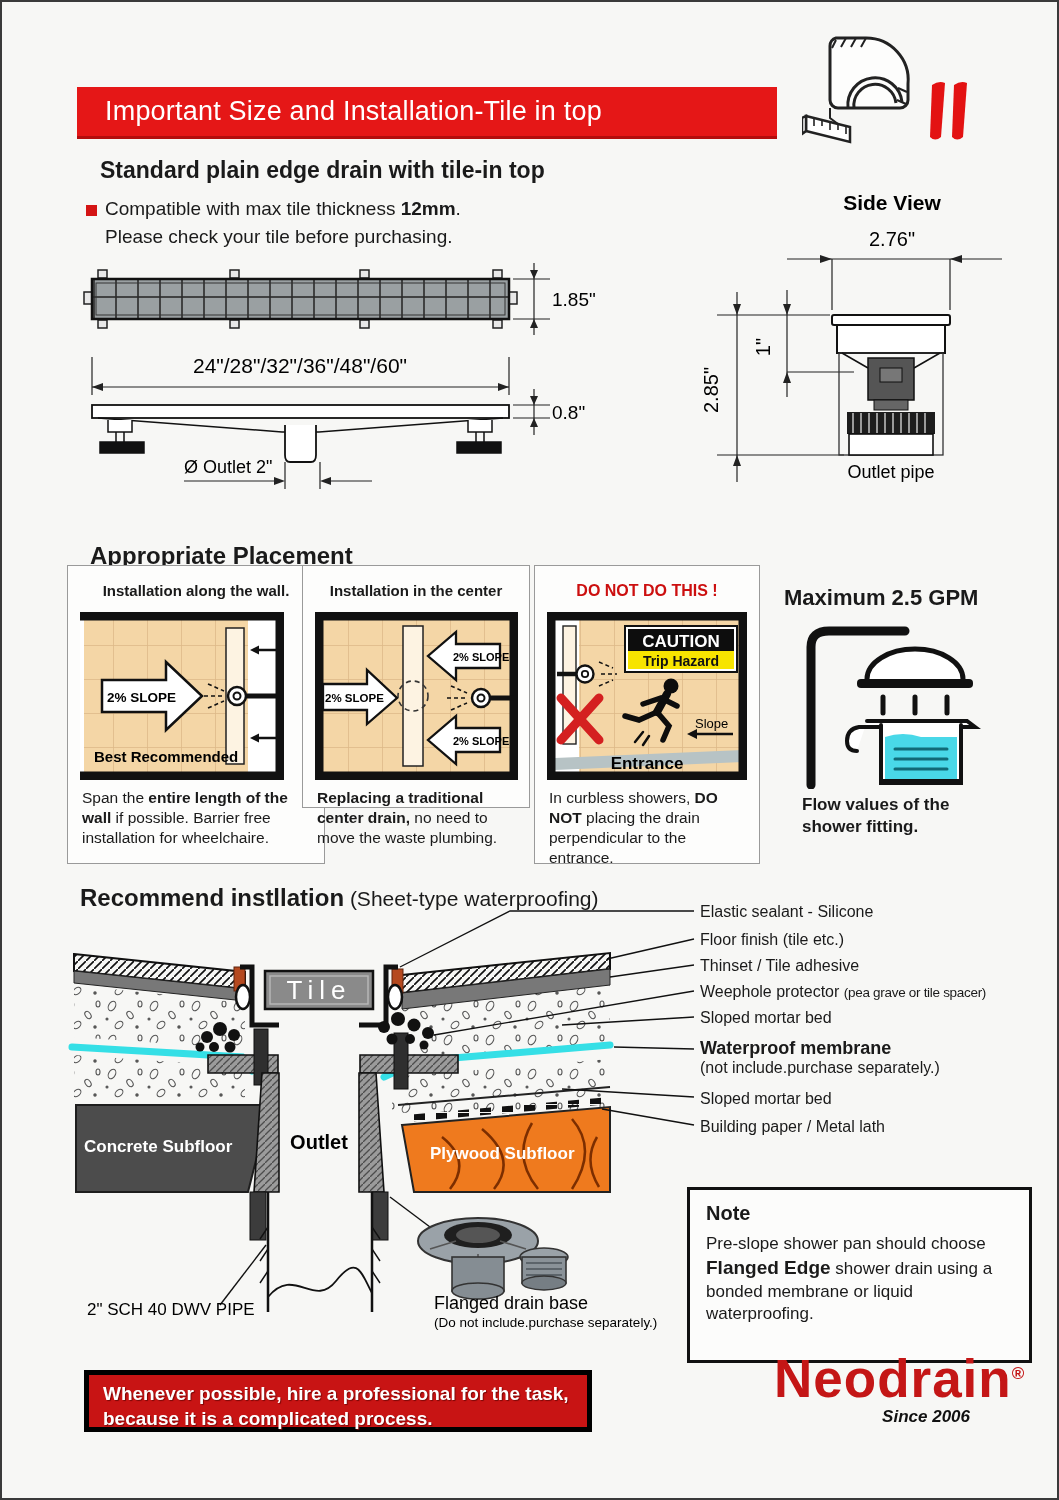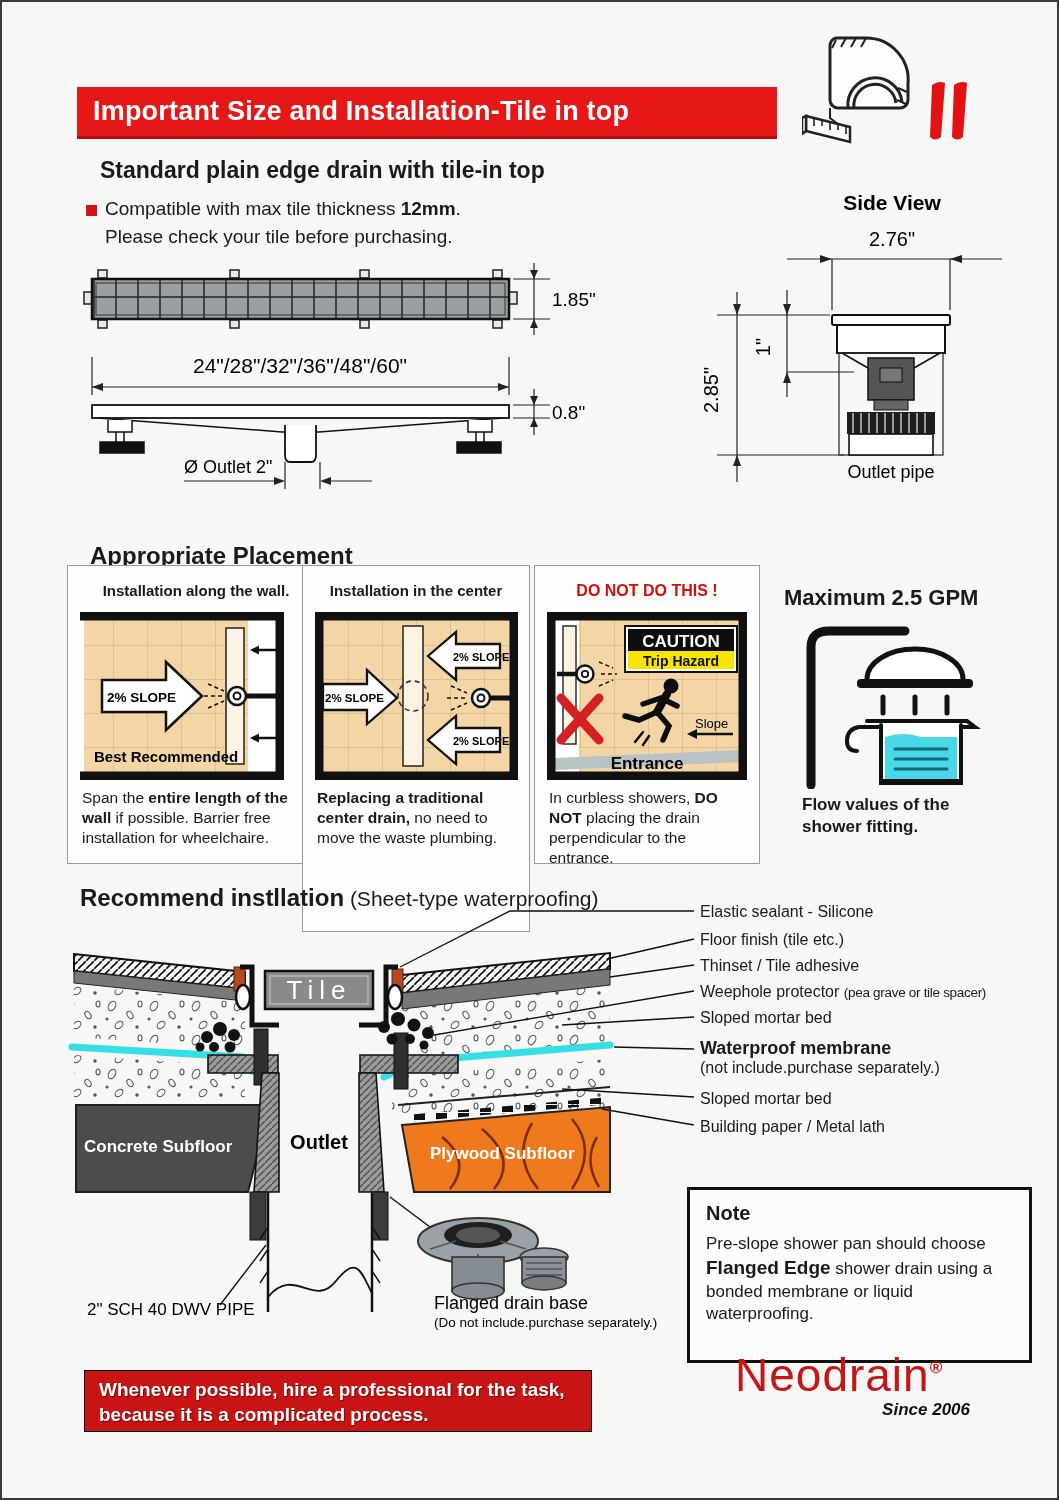--- a/index.html
+++ b/index.html
@@ -3,57 +3,57 @@
 <meta charset="utf-8">
 <style>
   html,body{margin:0;padding:0;background:#e9e9e7;}
   .page{position:relative;width:1059px;height:1500px;background:#f7f7f5;
         font-family:"Liberation Sans",sans-serif;color:#1a1a1a;overflow:hidden;
         border:2px solid #3a3a3a;box-sizing:border-box;}
   .abs{position:absolute;}
   
   .hdr-bar{left:75px;top:85px;width:700px;height:52px;background:#e51717;
            border-bottom:3px solid #b30d0d;display:flex;align-items:center;padding-left:16px;box-sizing:border-box;}
-  .hdr-bar h1{margin:0;color:#fff;font-size:27px;font-weight:bold;letter-spacing:.2px;}
+  .hdr-bar h1{margin:12px;color:#fff;font-size:27px;font-weight:normal;letter-spacing:.2px;}
   
   .s1-head{left:98px;top:155px;font-size:23px;font-weight:bold;}
   .bullet-sq{left:84px;top:203px;width:11px;height:11px;background:#d41414;}
   .s1-line1{left:103px;top:196px;font-size:19px;}
   .s1-line2{left:103px;top:224px;font-size:19px;}
   .b{font-weight:bold;}
   
   .place-head{left:88px;top:540px;font-size:24px;font-weight:bold;}
   .panel{border:1px solid #9a9a9a;background:#fdfdfc;box-sizing:border-box;}
   .p1{left:65px;top:563px;width:258px;height:299px;}
-  .p2{left:300px;top:563px;width:228px;height:367px;}
+  .p2{left:300px;top:563px;width:228px;height:243px;}
   .p3{left:532px;top:563px;width:226px;height:299px;}
   .panel-title{position:absolute;top:16px;left:0;width:100%;text-align:center;font-size:15px;font-weight:bold;}
   .panel-title.red{color:#cc0f0f;font-size:16px;}
   .panel-svg{position:absolute;left:12px;top:46px;}
   .panel-cap{position:absolute;left:14px;top:222px;right:10px;font-size:15.5px;line-height:1.3;}
   .gpm-head{left:782px;top:583px;font-size:22px;font-weight:bold;}
   .gpm-cap{left:800px;top:792px;font-size:17px;font-weight:bold;line-height:1.3;}
   
   .rec-head{left:78px;top:882px;font-size:24px;}
   .rec-head .bold{font-weight:bold;}
   .rec-head .norm{font-weight:normal;font-size:21px;}
   .lbl{position:absolute;left:698px;font-size:16px;white-space:nowrap;}
   .lbl .sub-sm{font-size:13.5px;letter-spacing:-0.3px;}
   .lbl-sub{position:absolute;left:698px;font-size:16px;white-space:nowrap;}
   
   .note-box{left:685px;top:1185px;width:345px;height:176px;border:3px solid #111;background:#fcfcfb;
             padding:12px 16px;box-sizing:border-box;}
   .note-box h3{margin:0 0 8px 0;font-size:20px;}
   .note-box p{margin:0;font-size:17px;line-height:1.32;}
   
-  .foot-red{left:82px;top:1368px;width:508px;height:62px;background:#c81414;border:1px solid #000000;
+  .foot-red{left:82px;top:1368px;width:508px;height:62px;background:#c81414;border:5px solid #000000;
             color:#fff;font-weight:bold;font-size:19px;line-height:1.3;padding:7px 0 8px 14px;box-sizing:border-box;
             text-shadow:1px 1px 1px #7a0707;}
   .brand{left:733px;top:1350px;width:235px;text-align:left;color:#c41616;}
-  .brand .nm{font-size:46px;font-weight:normal;letter-spacing:1px;line-height:1;}
+  .brand .nm{font-size:53px;font-weight:bold;letter-spacing:1px;line-height:1;margin-left:39px;}
   .brand .rg{font-size:17px;font-weight:bold;vertical-align:18px;}
   .brand .since{display:block;text-align:right;color:#111;font-size:17px;font-weight:bold;font-style:italic;margin-top:2px;}
   svg text{font-family:"Liberation Sans",sans-serif;}
 </style>
 </head>
 <body>
 
 <div class="page">
 
   <div class="abs hdr-bar">

